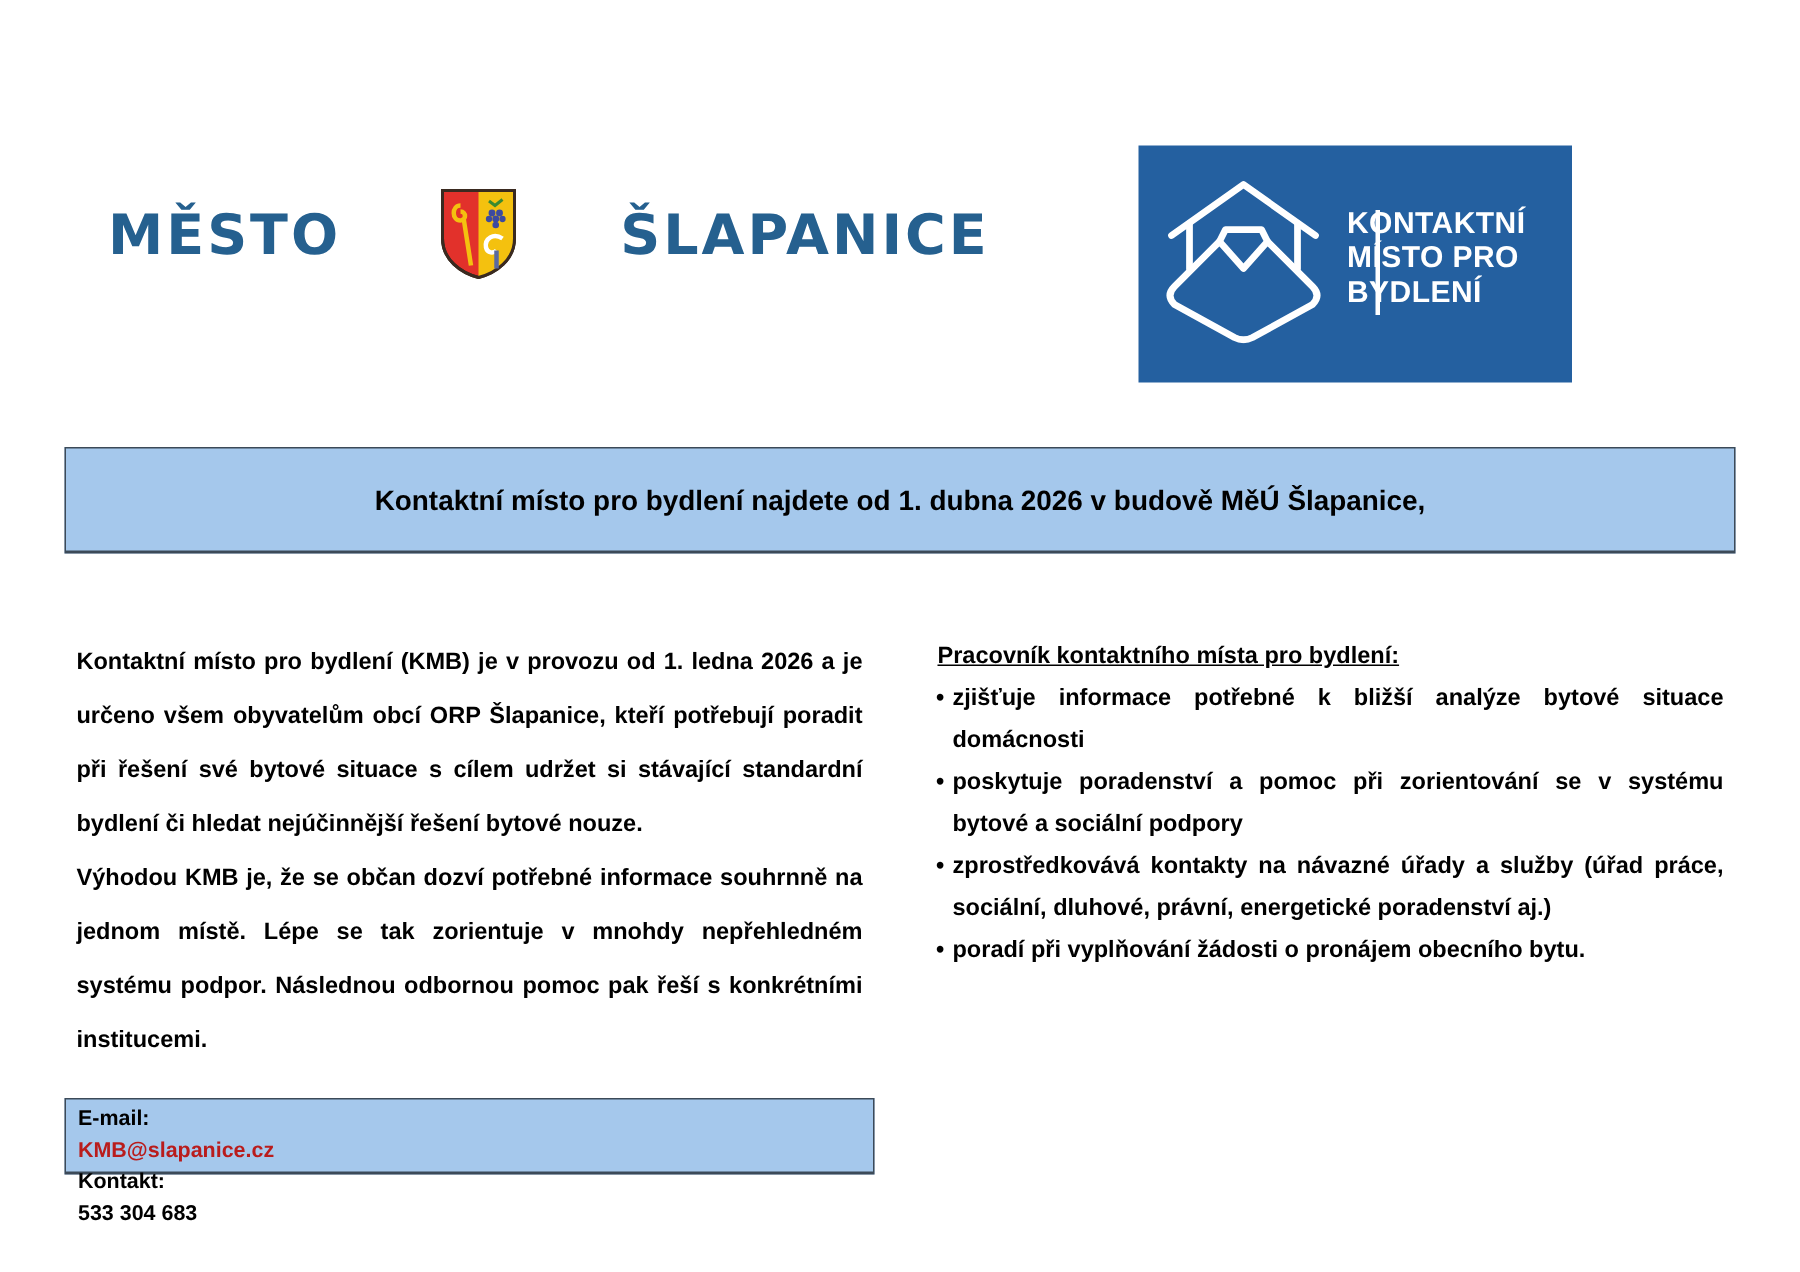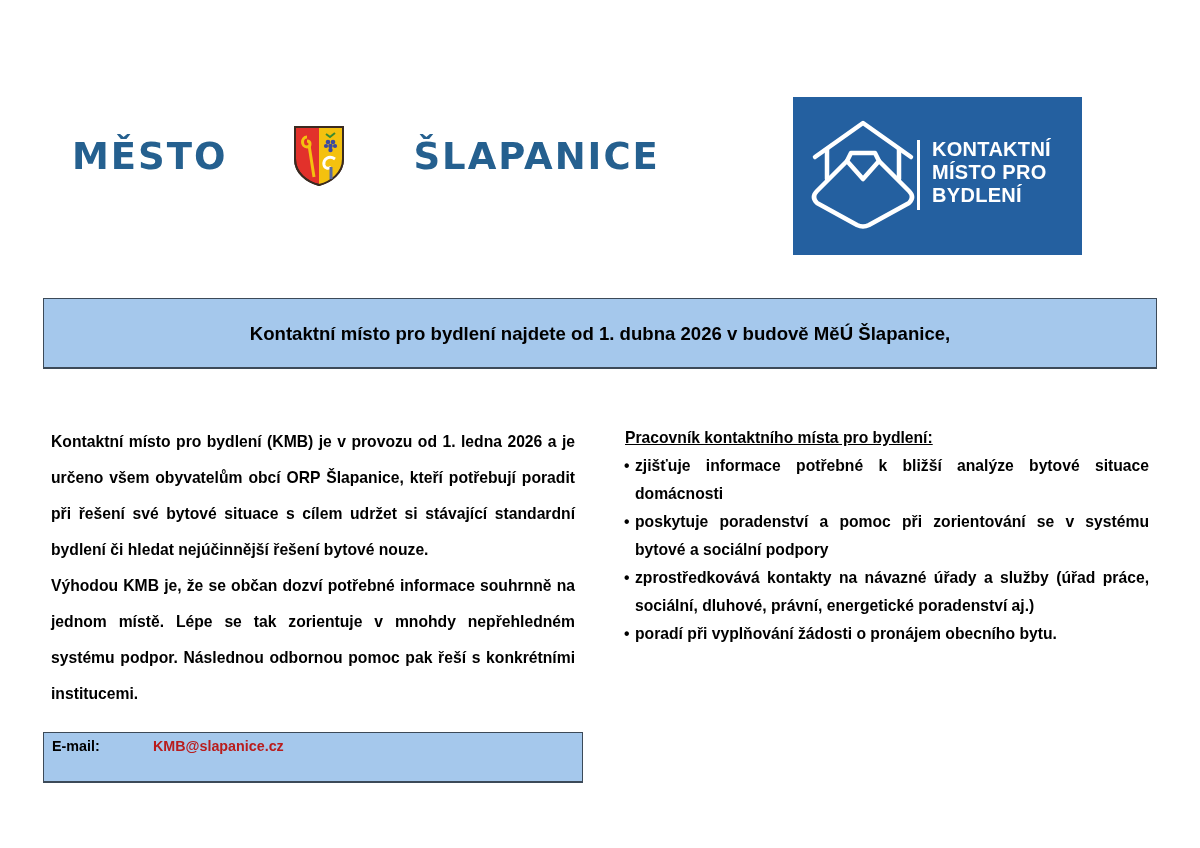--- a/index.html
+++ b/index.html
@@ -9,21 +9,21 @@
   }
   .logo-mesto {
     position: absolute; left: 72px; top: 124px; height: 64px; display: flex; align-items: center; gap: 46px;
   }
   .logo-word {
     font-family: "DejaVu Sans", sans-serif; font-weight: bold; font-size: 37px; letter-spacing: 2px;
     color: #25608f;
   }
   .crest { width: 52px; height: 62px; margin: 0 22px 0 20px; }
   .kmb-logo {
-    position: absolute; left: 793px; top: 97px; width: 289px; height: 158px; background: #2460a0;
+    position: absolute; left: 759px; top: 97px; width: 289px; height: 158px; background: #2460a0;
   }
   .kmb-icon { position: absolute; left: 16px; top: 22px; width: 108px; height: 110px; }
   .kmb-divider { position: absolute; left: 917px; top: 140px; width: 3px; height: 70px; background: #fff; }
   .kmb-text {
     position: absolute; left: 139px; top: 41px; color: #fff; font-family: "Liberation Sans", sans-serif;
     font-weight: bold; font-size: 20px; line-height: 23px; letter-spacing: 0.3px;
   }
   .kmb-text div { white-space: nowrap; }
   .notice {
     position: absolute; left: 43px; top: 298px; width: 1112px; height: 68px;
@@ -41,21 +41,21 @@
     font-weight: bold; font-size: 15.7px; line-height: 28px;
   }
   .col-right .heading { text-decoration: underline; margin: 0; }
   .col-right ul { list-style: none; margin: 0; padding: 0; }
   .col-right li { position: relative; padding-left: 10px; text-align: justify; }
   .col-right li .bullet { position: absolute; left: -1px; top: 0; }
   .contact {
     position: absolute; left: 43px; top: 732px; width: 538px; height: 48px;
     background: #a5c8ec; border: 1px solid #3c4a58; border-bottom-width: 2px;
   }
-  .contact-row { display: flex; font-weight: bold; font-size: 14.3px; line-height: 21px; padding-left: 8px; }
+  .contact-row { display: flex; font-weight: bold; font-size: 14.3px; line-height: 21px; padding-left: 8px; flex-direction: column; }
   .contact-row:first-child { margin-top: 3px; }
   .contact-label { width: 101px; }
   .contact-link { color: #b91c1c; }
 </style>
 </head>
 <body>
 
 <div class="logo-mesto">
   <span class="logo-word">MĚSTO</span>
   <svg class="crest" viewBox="0 0 52 62">
@@ -110,13 +110,17 @@
     <li><span class="bullet">•</span><span>zprostředkovává kontakty na návazné úřady a služby (úřad práce, sociální, dluhové, právní, energetické poradenství aj.)</span></li>
     <li><span class="bullet">•</span><span>poradí při vyplňování žádosti o pronájem obecního bytu.</span></li>
   </ul>
 </div>
 
 <div class="contact">
   <div class="contact-row">
     <span class="contact-label">E-mail:</span>
     <a class="contact-link">KMB@slapanice.cz</a>
   </div>
+  <div class="contact-row">
+    <span class="contact-label">Kontakt:</span>
+    <span>533 304 683</span>
+  </div>
 </div>
 
 </body></html>

